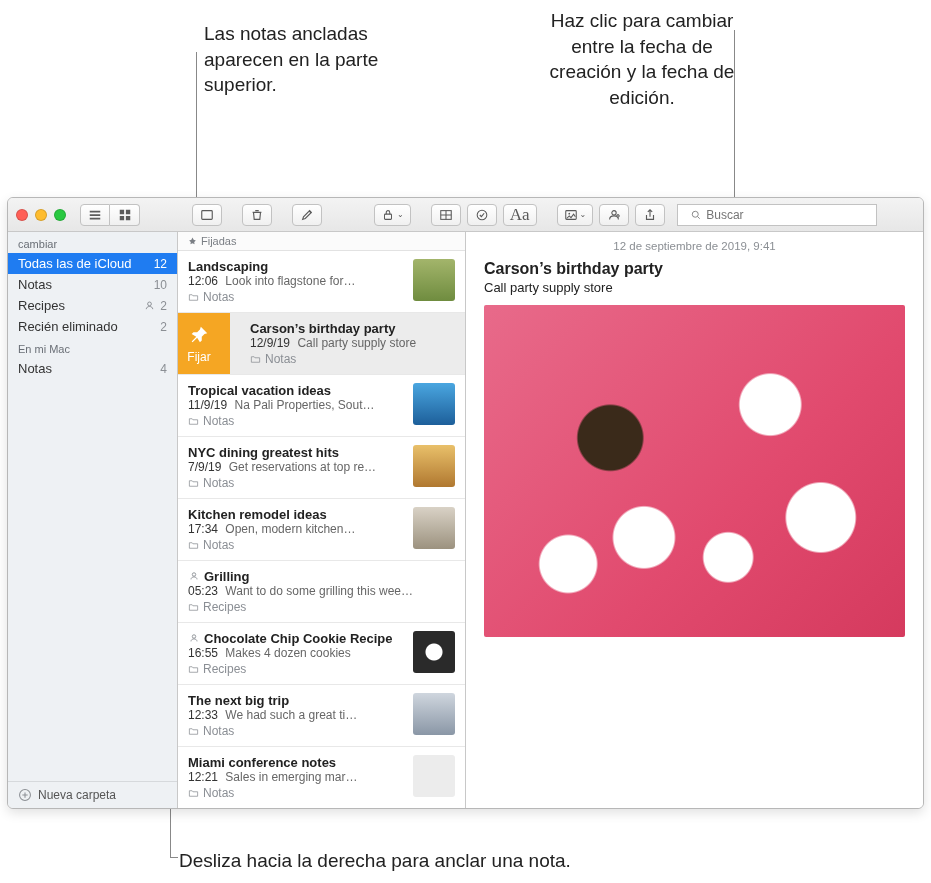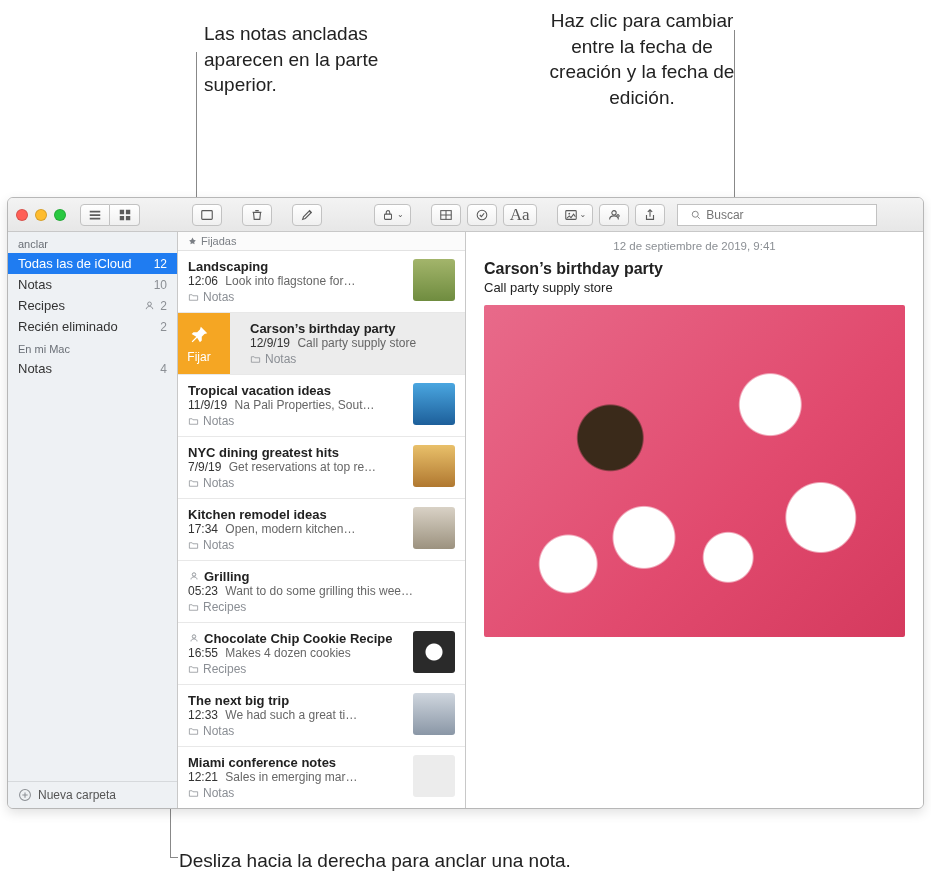--- a/index.html
+++ b/index.html
@@ -249,21 +249,21 @@
       <svg viewBox="0 0 16 16">
           <circle cx="7" cy="7" r="4" fill="none" stroke="currentColor" stroke-width="1.3"></circle>
           <path d="M10 10l3 3" stroke="currentColor" stroke-width="1.3"></path>
         </svg>
       <input type="text" placeholder="Buscar" style="">
     </div>
   </div>
 
   <div class="content">
     <div class="sidebar" id="sidebar">
-        <div class="sb-section-title">anclar</div>
+        <div class="sb-section-title">cambiar</div>
         <div class="sb-item active">
           <div class="left">
             <span>Todas las de iCloud</span>
           </div>
           <div class="sb-right">
             <span class="count">12</span>
           </div>
         </div>
         <div class="sb-item">
           <div class="left">

